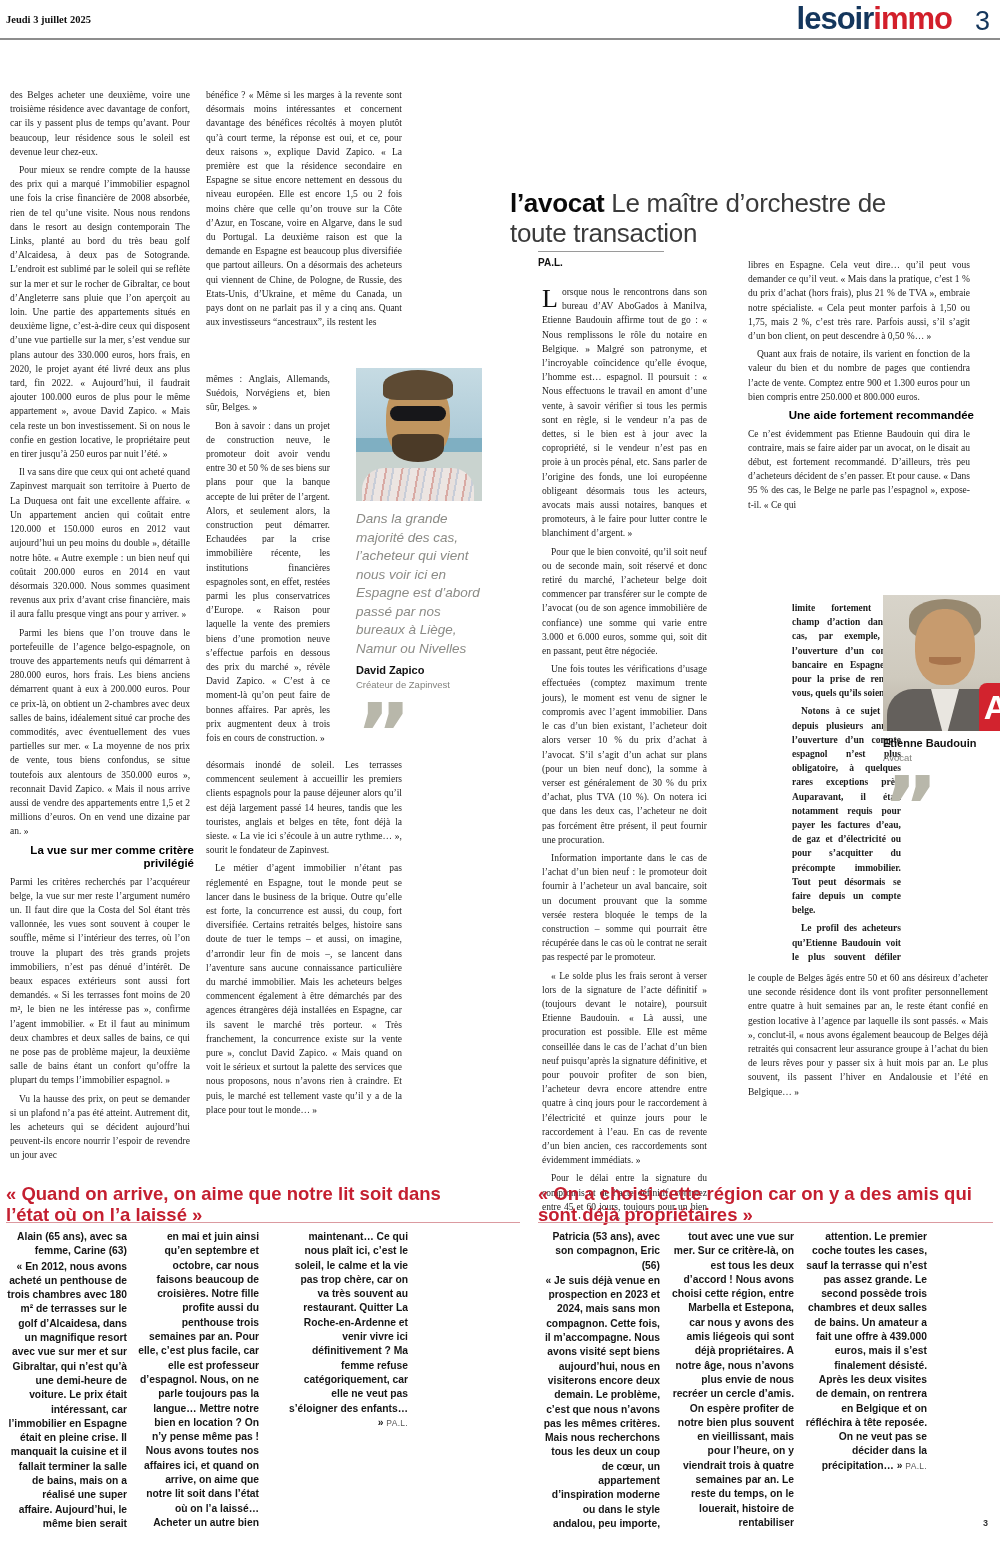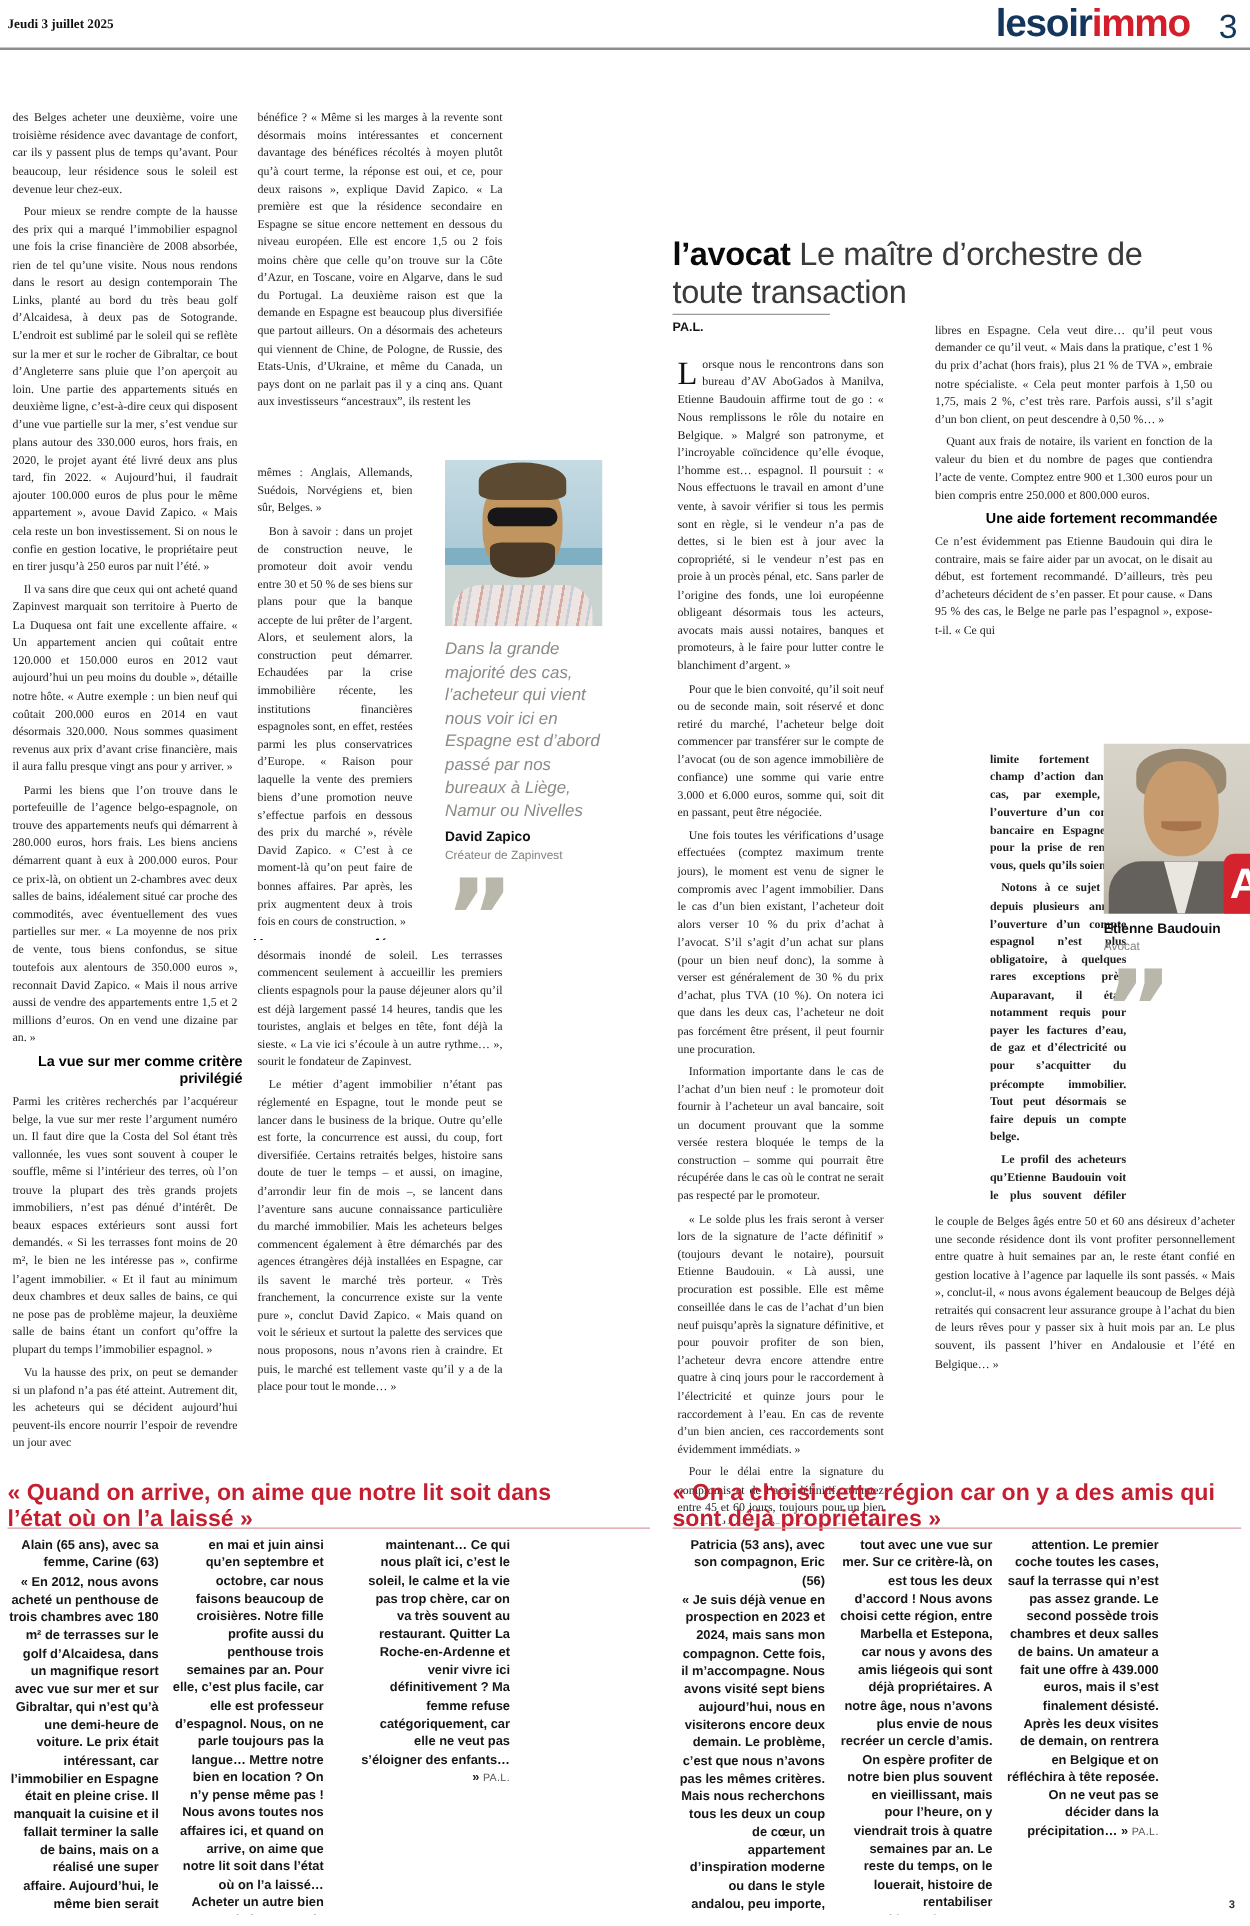--- a/index.html
+++ b/index.html
@@ -12,21 +12,21 @@
   .pagenum{position:absolute;right:10px;top:6px;font:27px/30px "Liberation Sans",sans-serif;color:#14365c;}
   .header-rule{position:absolute;left:0;top:38px;width:1000px;height:2px;background:#8d8d8d;}
   
   .col{position:absolute;overflow:hidden;text-align:justify;
        font:9.5px/14.2px "Liberation Serif",serif;color:#1c1c1c;}
   .col p{margin:4px;text-indent:9px;}
   .col p.ni{text-indent:0;}
   .inhead{font:bold 11.5px/13.5px "Liberation Sans",sans-serif;margin:5px 0 2px;color:#000;text-align:right;}
   .dropcap{float:left;font:26px/23px "Liberation Serif",serif;padding:2px 4px 0 0;color:#111;}
   
-  .av-title{position:absolute;left:538px;top:188px;width:400px;
+  .av-title{position:absolute;left:510px;top:188px;width:400px;
             font:26px/30px "Liberation Sans",sans-serif;color:#3b3b3b;letter-spacing:-0.3px;}
   .av-title .kick{font-weight:bold;color:#0a0a0a;}
   .byline-rule{position:absolute;left:538px;top:251px;width:126px;height:1px;background:#9a9a9a;}
   .byline{position:absolute;left:538px;top:257px;font:bold 10px/12px "Liberation Sans",sans-serif;color:#111;}
   
   .sidebar{position:absolute;width:126px;margin-left:16px;}
   .photo{position:relative;width:126px;overflow:hidden;}
   .q-text{font:italic 13.5px/18.5px "Liberation Sans",sans-serif;color:#8b8b86;margin-top:9px;}
   .q-name{font:bold 11px/14px "Liberation Sans",sans-serif;color:#111;margin-top:5px;}
   .q-role{font:9.5px/12px "Liberation Sans",sans-serif;color:#83837e;margin-top:2px;}

